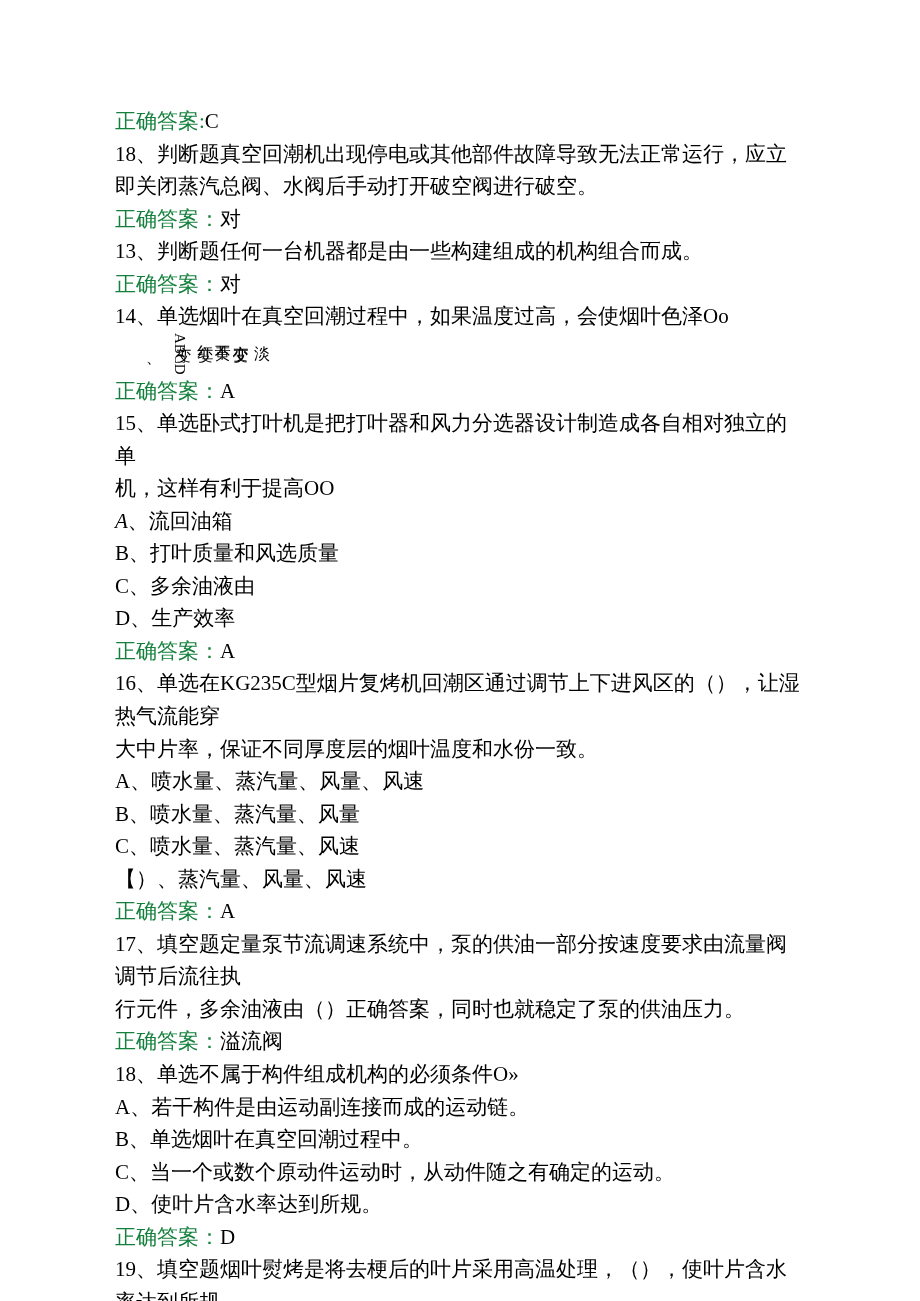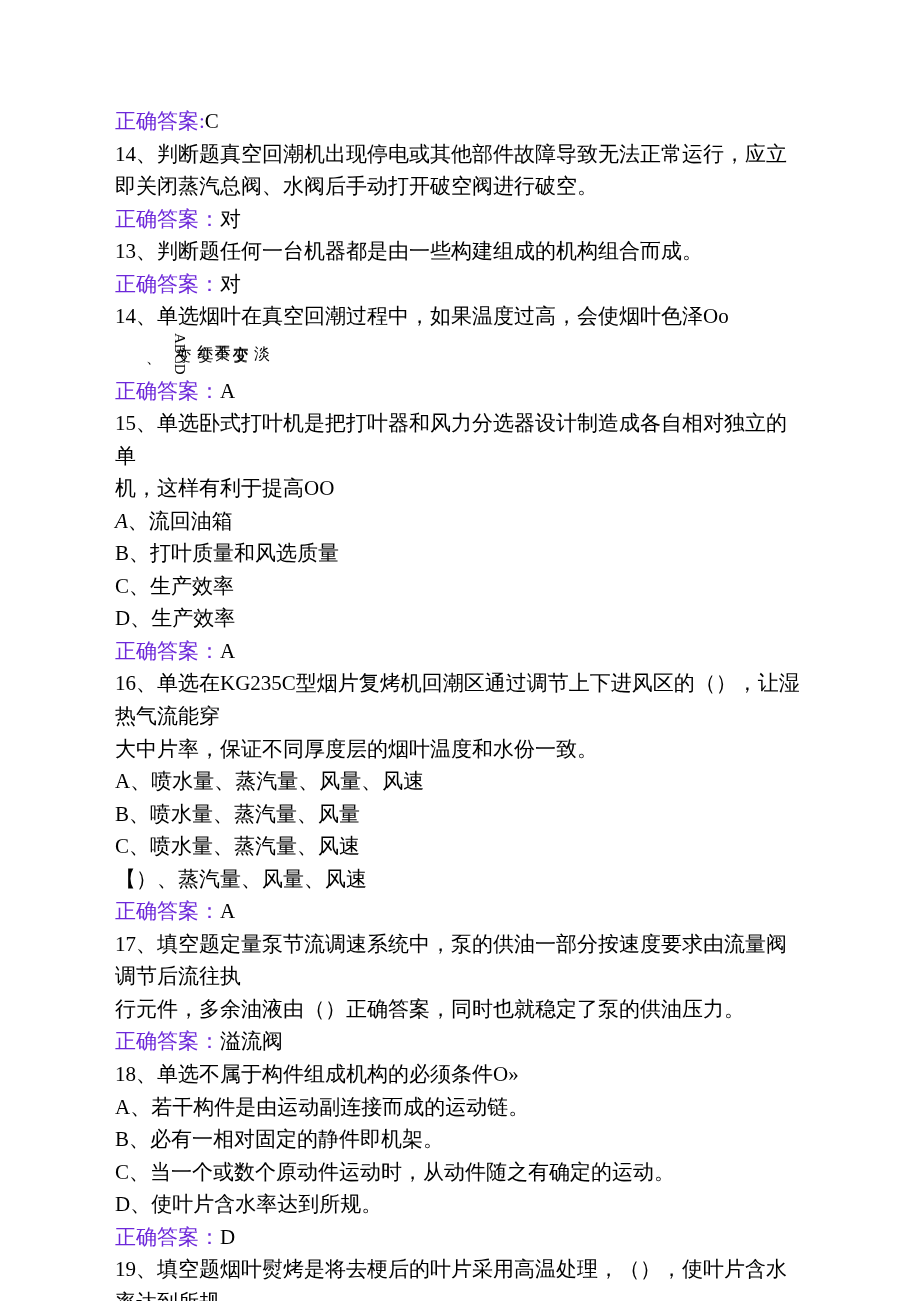--- a/index.html
+++ b/index.html
@@ -7,21 +7,21 @@
     width: 920px;
     height: 1301px;
     background: #ffffff;
     font-family: "SimSun", "宋体", serif;
     font-size: 21px;
     line-height: 1.55;
     color: #000000;
     padding: 105px 115px 0 115px;
   }
   .answer-label {
-    color: #6d28d9;
+    color: #15803d;
   }
   .line {
     margin: 0;
   }
   .vertical-group {
     display: flex;
     flex-direction: row;
     align-items: flex-start;
     margin-left: 60px;
     gap: 4px;
@@ -41,21 +41,21 @@
   }
   .italic-a {
     font-style: italic;
   }
 </style>
 </head>
 <body>
 
 <p class="line"><span class="answer-label">正确答案:</span><span>C</span></p>
 
-<p class="line">14、判断题真空回潮机出现停电或其他部件故障导致无法正常运行，应立即关闭蒸汽总阀、水阀后手动打开破空阀进行破空。</p>
+<p class="line">18、判断题真空回潮机出现停电或其他部件故障导致无法正常运行，应立即关闭蒸汽总阀、水阀后手动打开破空阀进行破空。</p>
 <p class="line"><span class="answer-label">正确答案：</span><span>对</span></p>
 
 <p class="line">13、判断题任何一台机器都是由一些构建组成的机构组合而成。</p>
 <p class="line"><span class="answer-label">正确答案：</span><span>对</span></p>
 
 <p class="line">14、单选烟叶在真空回潮过程中，如果温度过高，会使烟叶色泽Oo</p>
 <div class="vertical-group">
   <span class="vertical-text">变</span>
   <div style="display:flex;flex-direction:column;">
     <div style="display:flex;">
@@ -69,36 +69,36 @@
 <div style="display:flex;align-items:flex-end;margin-left:30px;">
   <span class="vt-label">、</span>
   <span class="vt-label" style="margin-left:10px;">ABCD</span>
 </div>
 <p class="line"><span class="answer-label">正确答案：</span><span>A</span></p>
 
 <p class="line">15、单选卧式打叶机是把打叶器和风力分选器设计制造成各自相对独立的单</p>
 <p class="line">机，这样有利于提高OO</p>
 <p class="line"><span class="italic-a">A</span><span>、流回油箱</span></p>
 <p class="line">B、打叶质量和风选质量</p>
-<p class="line">C、生产效率</p>
+<p class="line">C、多余油液由</p>
 <p class="line">D、生产效率</p>
 <p class="line"><span class="answer-label">正确答案：</span><span>A</span></p>
 
 <p class="line">16、单选在KG235C型烟片复烤机回潮区通过调节上下进风区的（），让湿热气流能穿</p>
 <p class="line">大中片率，保证不同厚度层的烟叶温度和水份一致。</p>
 <p class="line">A、喷水量、蒸汽量、风量、风速</p>
 <p class="line">B、喷水量、蒸汽量、风量</p>
 <p class="line">C、喷水量、蒸汽量、风速</p>
 <p class="line">【）、蒸汽量、风量、风速</p>
 <p class="line"><span class="answer-label">正确答案：</span><span>A</span></p>
 
 <p class="line">17、填空题定量泵节流调速系统中，泵的供油一部分按速度要求由流量阀调节后流往执</p>
 <p class="line">行元件，多余油液由（）正确答案，同时也就稳定了泵的供油压力。</p>
 <p class="line"><span class="answer-label">正确答案：</span><span>溢流阀</span></p>
 
 <p class="line">18、单选不属于构件组成机构的必须条件O»</p>
 <p class="line">A、若干构件是由运动副连接而成的运动链。</p>
-<p class="line">B、必有一相对固定的静件即机架。</p>
+<p class="line">B、单选烟叶在真空回潮过程中。</p>
 <p class="line">C、当一个或数个原动件运动时，从动件随之有确定的运动。</p>
 <p class="line">D、使叶片含水率达到所规。</p>
 <p class="line"><span class="answer-label">正确答案：</span><span>D</span></p>
 
 <p class="line">19、填空题烟叶熨烤是将去梗后的叶片采用高温处理，（），使叶片含水率达到所规</p>
 
 </body></html>

